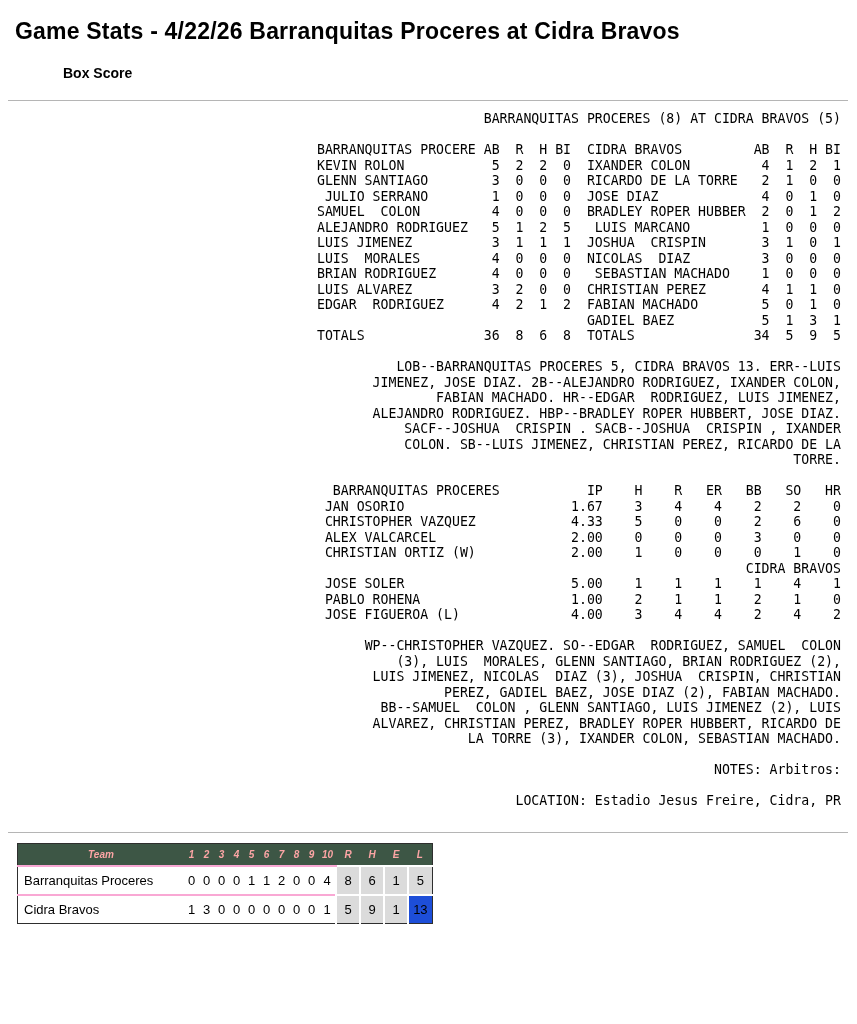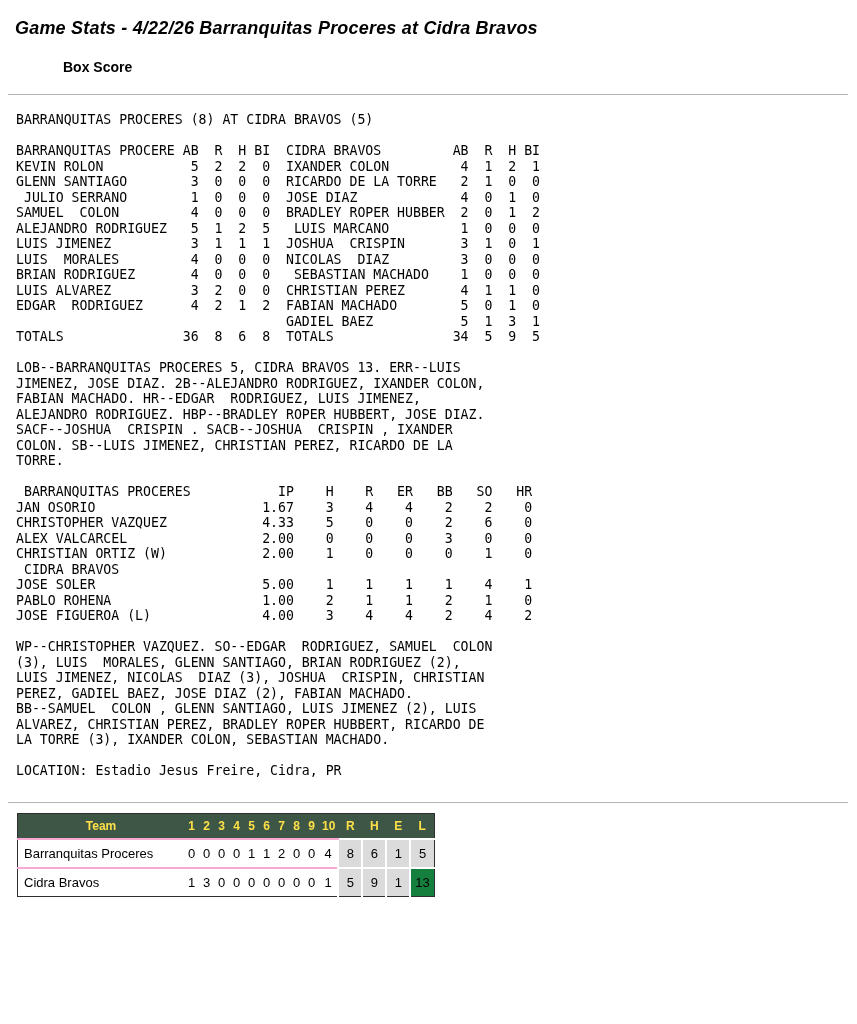--- a/index.html
+++ b/index.html
@@ -5,48 +5,47 @@
   html, body { margin: 0; padding: 0; background: #fff; }
   body {
     width: 857px; height: 1024px;
     font-family: "Liberation Sans", sans-serif;
     color: #000;
     overflow: hidden;
     border-right: 1px solid #d9d9d9;
   }
   .page { padding: 14px 16px 0 15px; }
   h1.title {
-    font-size: 18px; font-weight: bold; margin: 4px 0 0 0;
+    font-size: 23px; font-weight: bold; margin: 4px 0 0 0;
     letter-spacing: 0.2px;
-    font-style: italic;
   }
   .subtitle { font-size: 14px; font-weight: bold; margin-top: 20px; padding-left: 48px; }
   hr.divider {
     border: none; border-top: 1px solid #b5b5b5;
     margin: 19px -7px 0 -7px;
   }
-  .mono-block { margin-top: 17px; }
+  .mono-block { margin-top: 10px; text-align: right; }
   pre.mono {
     font-family: "DejaVu Sans Mono", "Liberation Mono", monospace;
     font-size: 13.2px; line-height: 15.5px;
     margin: 0 0 15.5px 1px;
   }
   hr.divider2 {
     border: none; border-top: 1px solid #b5b5b5;
     margin: 23px -7px 0 -7px;
   }
   table.linescore {
     border-collapse: collapse;
     margin: 10px 0 0 2px;
     border: 1px solid #2e2e2e;
     font-size: 13px;
   }
   table.linescore th {
-    background: #3d5645; color: #fde047; font-weight: bold;
-    padding: 5px 4px; text-align: center; font-size: 12px;
+    background: #3d5645; color: #fca5a5; font-weight: bold;
+    padding: 5px 4px; text-align: center; font-size: 10px; font-style: italic;
   }
   table.linescore th.c-team { width: 158px; }
   table.linescore td {
     padding: 6px 4px; text-align: center;
     border-top: 2px solid #f9a8d4;
     font-size: 13px;
   }
   table.linescore td.c-team { text-align: left; padding-left: 6px; white-space: nowrap; }
   table.linescore td.c-inn { min-width: 9px; padding: 6px 3px; }
   table.linescore th.h-inn { padding: 5px 3px; }
@@ -106,20 +105,21 @@
 JOSE SOLER                     5.00    1    1    1    1    4    1
 PABLO ROHENA                   1.00    2    1    1    2    1    0
 JOSE FIGUEROA (L)              4.00    3    4    4    2    4    2</pre>
     <pre class="mono">WP--CHRISTOPHER VAZQUEZ. SO--EDGAR  RODRIGUEZ, SAMUEL  COLON
 (3), LUIS  MORALES, GLENN SANTIAGO, BRIAN RODRIGUEZ (2),
 LUIS JIMENEZ, NICOLAS  DIAZ (3), JOSHUA  CRISPIN, CHRISTIAN
 PEREZ, GADIEL BAEZ, JOSE DIAZ (2), FABIAN MACHADO.
 BB--SAMUEL  COLON , GLENN SANTIAGO, LUIS JIMENEZ (2), LUIS
 ALVAREZ, CHRISTIAN PEREZ, BRADLEY ROPER HUBBERT, RICARDO DE
 LA TORRE (3), IXANDER COLON, SEBASTIAN MACHADO.</pre>
+    <pre class="mono">NOTES: Arbitros:</pre>
     <pre class="mono">LOCATION: Estadio Jesus Freire, Cidra, PR</pre>
   </div>
 
   <hr class="divider2">
 
   <table class="linescore">
     <thead>
       <tr>
           <th class="c-team" style="background: rgb(61, 86, 69);">Team</th>
           <th class="h-inn" style="background: rgb(61, 86, 69);">1</th>
@@ -164,19 +164,19 @@
           <td class="c-inn">0</td>
           <td class="c-inn">0</td>
           <td class="c-inn">0</td>
           <td class="c-inn">0</td>
           <td class="c-inn">0</td>
           <td class="c-inn">0</td>
           <td class="c-inn">1</td>
           <td class="c-rhel" style="background: rgb(219, 219, 219);">5</td>
           <td class="c-rhel" style="background: rgb(219, 219, 219);">9</td>
           <td class="c-rhel" style="background: rgb(219, 219, 219);">1</td>
-          <td class="c-rhel" style="background: #15803d;">13</td>
+          <td class="c-rhel" style="background: #1d4ed8;">13</td>
         </tr>
       </tbody>
   </table>
 
 
 </div>
 
 </body></html>

